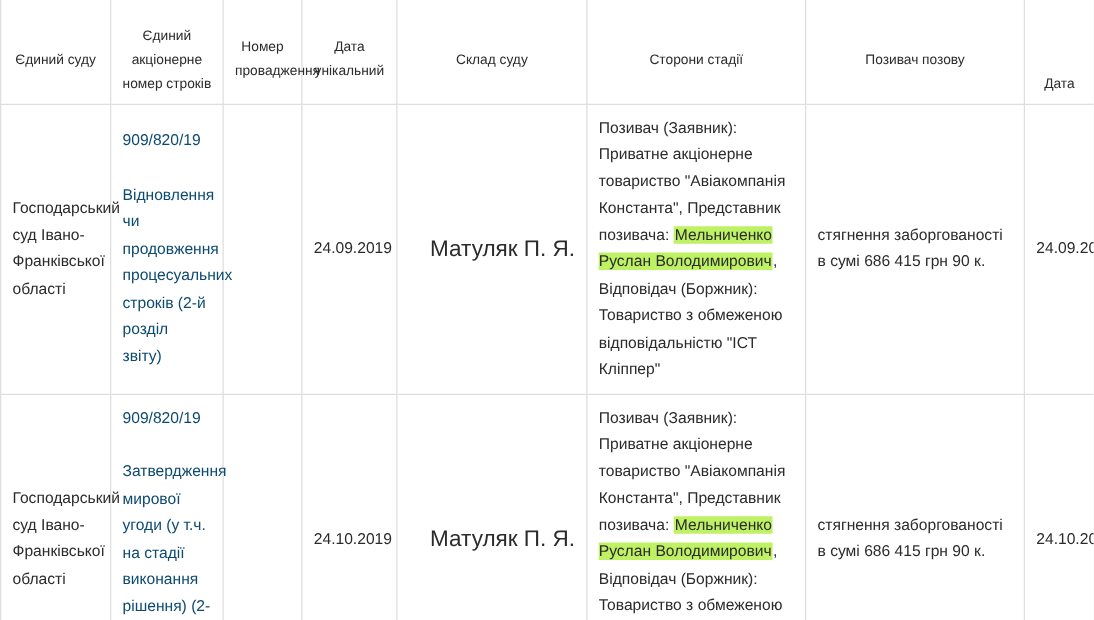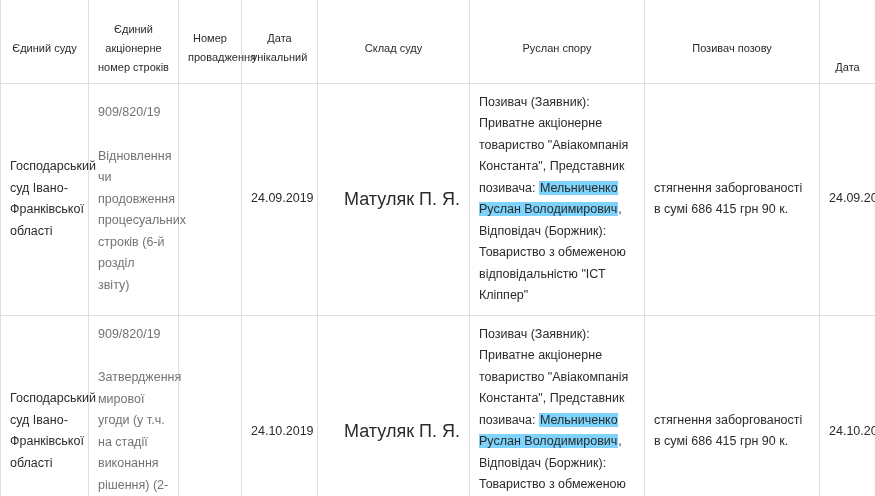--- a/index.html
+++ b/index.html
@@ -52,21 +52,21 @@
   col.c-parties { width: 175px; }
   col.c-subject { width: 175px; }
   col.c-date2   { width: 56px; }
 
   td.court {
     text-align: left;
     font-size: 12.5px;
   }
   td.number {
     text-align: left;
-    color: #737373;
+    color: #0c4a6e;
     font-size: 12.5px;
   }
   td.number .case-no {
     display: block;
     margin-bottom: 22px;
   }
   td.number .case-type {
     display: block;
   }
   td.proc { text-align: center; }
@@ -85,21 +85,21 @@
   }
   td.subject {
     text-align: left;
     font-size: 12.5px;
   }
   td.date2 {
     text-align: center;
     font-size: 12.5px;
   }
   mark.hl {
-    background: #7dd3fc;
+    background: #bef264;
     color: #2b2b2b;
     padding: 0 1px;
   }
   .hdr-plain {
     font-size: 12.5px;
   }
   .hdr-stack span { display: block; }
   thead th.date-col-head {
     vertical-align: bottom;
     padding-bottom: 8px;
@@ -136,36 +136,36 @@
           <span>провадження</span>
         </th>
         <th class="hdr-stack">
           <span>Дата</span>
           <span>унікальний</span>
         </th>
         <th class="hdr-plain">
           <span>Склад суду</span>
         </th>
         <th class="hdr-plain">
-          <span>Руслан спору</span>
+          <span>Сторони стадії</span>
         </th>
         <th class="hdr-plain">
           <span>Позивач позову</span>
         </th>
         <th class="hdr-plain date-col-head">
           <span>Дата</span>
         </th>
       </tr>
     </thead>
     <tbody>
       <tr>
         <td class="court">Господарський суд Івано-Франківської області</td>
         <td class="number">
           <span class="case-no">909/820/19</span>
-          <span class="case-type">Відновлення чи продовження процесуальних строків (6-й розділ звіту)</span>
+          <span class="case-type">Відновлення чи продовження процесуальних строків (2-й розділ звіту)</span>
         </td>
         <td class="proc"></td>
         <td class="date1">24.09.2019</td>
         <td class="panel">Матуляк П. Я.</td>
         <td class="parties"><span>Позивач (Заявник): Приватне акціонерне товариство "Авіакомпанія Константа", Представник позивача: </span><mark class="hl">Мельниченко Руслан Володимирович</mark><span>, Відповідач (Боржник): Товариство з обмеженою відповідальністю "ІСТ Кліппер"</span></td>
         <td class="subject">стягнення заборгованості в сумі 686 415 грн 90 к.</td>
         <td class="date2">24.09.2019</td>
       </tr>
       <tr>
         <td class="court">Господарський суд Івано-Франківської області</td>

